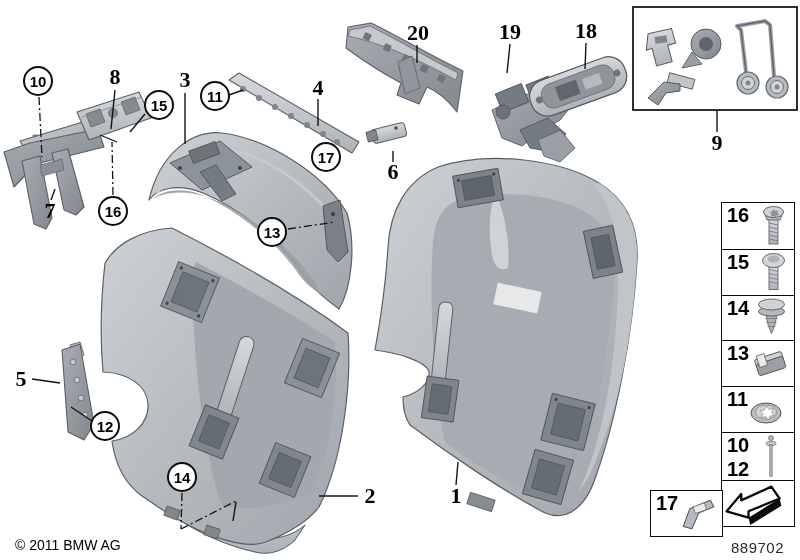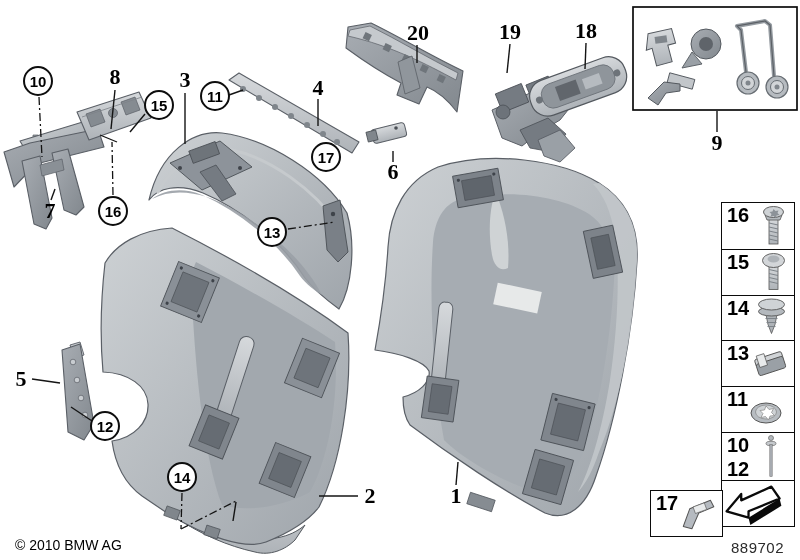--- a/index.html
+++ b/index.html
@@ -362,16 +362,16 @@
   <div class="box17">
     <span class="snum">17</span>
     <svg class="sicon" width="46" height="44" viewBox="0 0 46 44">
       <g transform="rotate(-12 24 22)">
         <path d="M6,31 L16,15 L38,11 L40,18 L24,21 L14,35 Z" fill="#b5bac0" stroke="#555" stroke-width="1" stroke-linejoin="round"></path>
         <rect x="20" y="13" width="12" height="7" transform="rotate(-8 26 16)" fill="#e9ebec" stroke="#666" stroke-width="0.7"></rect>
       </g>
     </svg>
   </div>
 
-  <div class="footer-copy">© 2010 BMW AG</div>
+  <div class="footer-copy">© 2011 BMW AG</div>
   <div class="footer-num">889702</div>
 
 </div>
 
 </body></html>

